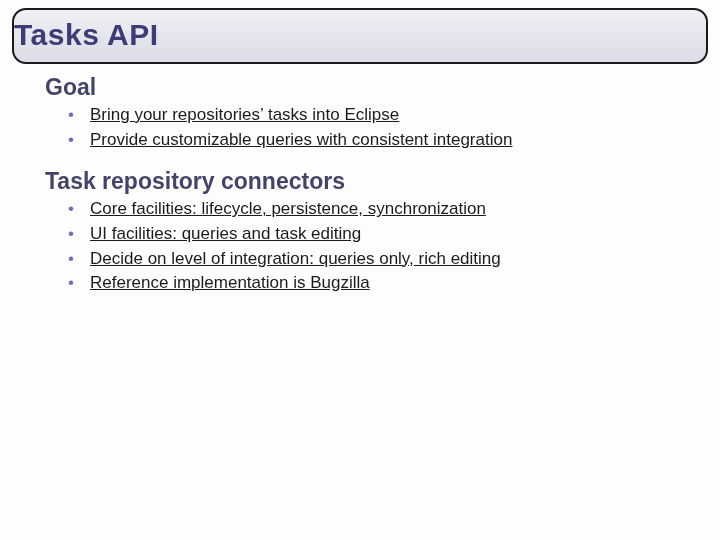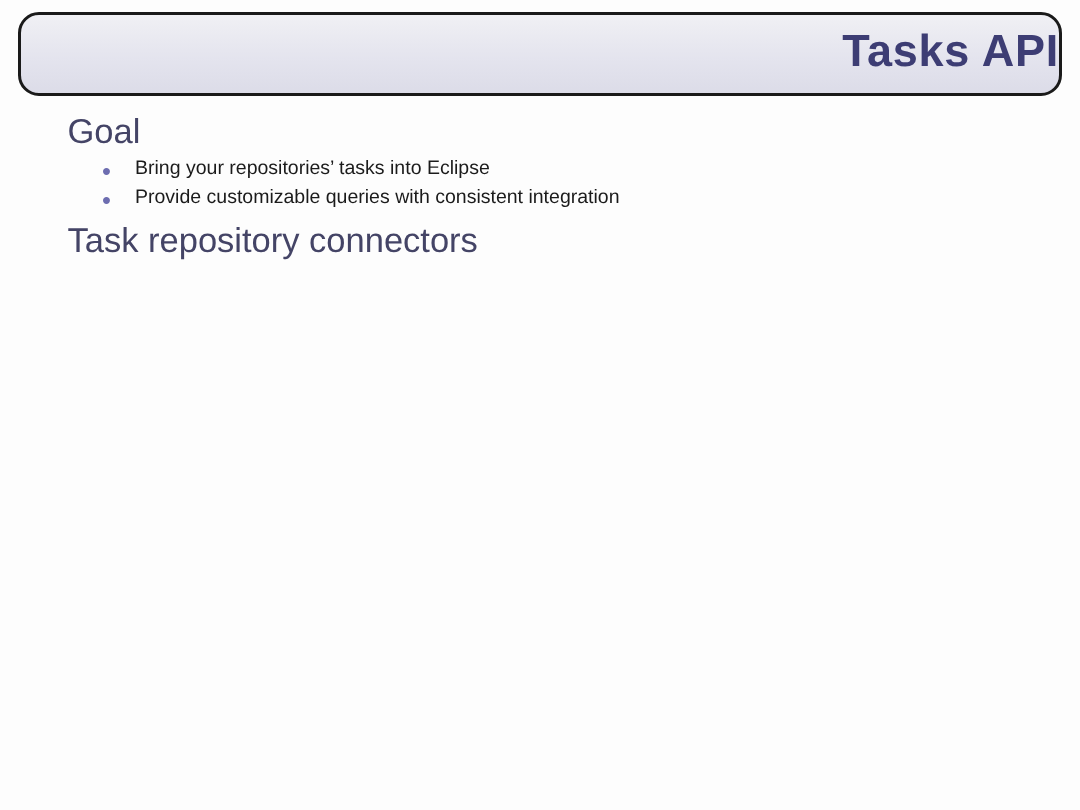--- a/index.html
+++ b/index.html
@@ -14,51 +14,52 @@
   .slide {
     width: 720px;
     height: 540px;
     box-sizing: border-box;
     padding: 8px 10px 10px 10px;
   }
   .title-box {
     border: 2.5px solid #1a1a1a;
     border-radius: 14px;
     background: linear-gradient(to bottom, #f0f0f4 0%, #e4e4ee 55%, #dcdce8 100%);
-    text-align: right;
+    text-align: left;
     padding: 8px 0 10px 0;
     margin: 0 2px 10px 2px;
   }
   .title-box h1 {
     margin: 0;
     font-size: 30px;
     font-weight: bold;
     color: #3d3d74;
     letter-spacing: 0.5px;
   }
   .section-heading {
     font-size: 23px;
-    font-weight: normal;
+    font-weight: bold;
     color: #444466;
     margin: 6px 0 2px 35px;
   }
   .section-heading.second {
-    margin-top: 6px;
+    margin-top: 16px;
   }
   ul.bullets {
     list-style: none;
     padding: 0;
     margin: 2px 0 0 58px;
   }
   ul.bullets li {
     position: relative;
     padding-left: 22px;
-    font-size: 13px;
+    font-size: 17px;
     line-height: 1.45;
     color: #1b1b1b;
+    text-decoration: underline;
   }
   ul.bullets li::before {
     content: "•";
     position: absolute;
     left: 0;
     top: 0;
     color: #6d6db0;
     font-size: 17px;
   }
 </style>
@@ -71,14 +72,20 @@
     <h1>Tasks API</h1>
   </div>
 
   <div class="section-heading">Goal</div>
   <ul class="bullets">
     <li>Bring your repositories’ tasks into Eclipse</li>
     <li>Provide customizable queries with consistent integration</li>
   </ul>
 
   <div class="section-heading second">Task repository connectors</div>
+  <ul class="bullets">
+    <li>Core facilities: lifecycle, persistence, synchronization</li>
+    <li>UI facilities: queries and task editing</li>
+    <li>Decide on level of integration: queries only, rich editing</li>
+    <li>Reference implementation is Bugzilla</li>
+  </ul>
 
 </div>
 
 </body></html>

